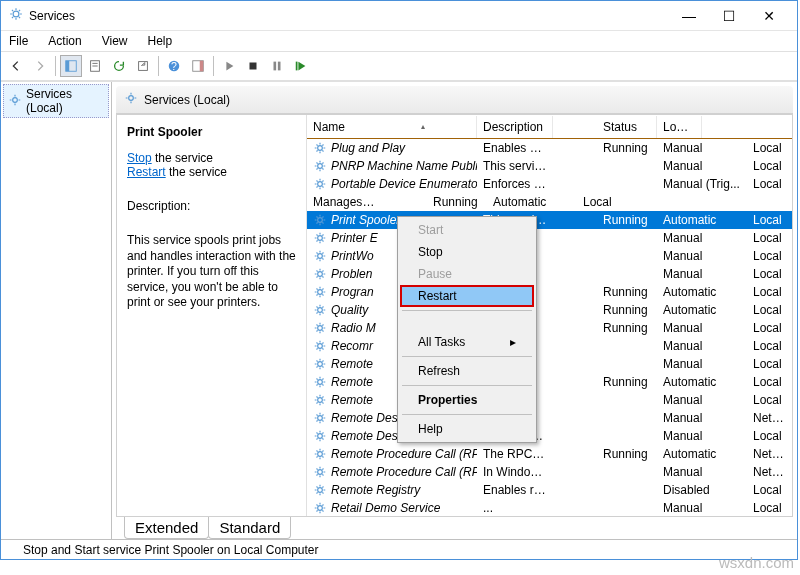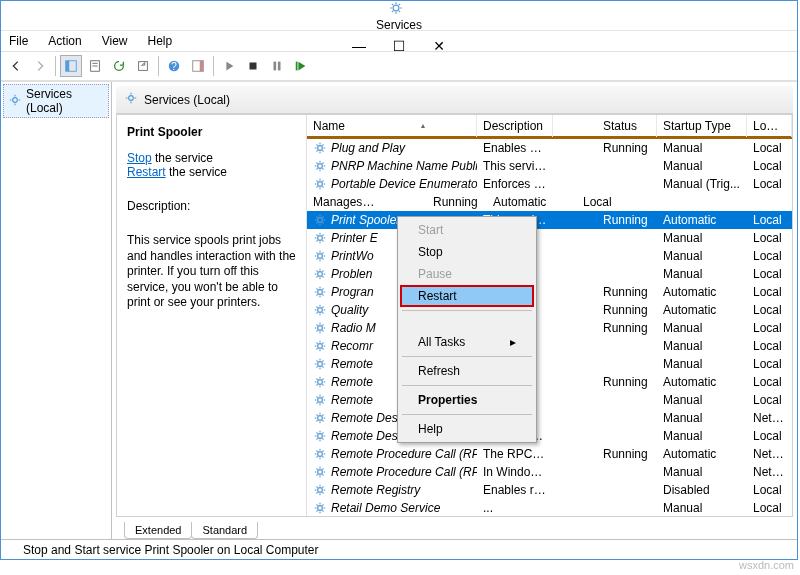--- a/index.html
+++ b/index.html
@@ -1,18 +1,18 @@
 <!DOCTYPE html>
 <html><head>
 <meta charset="utf-8">
 <style>
 * { margin: 0; padding: 0; box-sizing: border-box; font-family: "Segoe UI", Tahoma, sans-serif; font-size: 12px; }
 body { background: #fff; width: 800px; height: 575px; overflow: hidden; position: relative; }
 .window { border: 1px solid #4a90d9; width: 798px; height: 560px; display: flex; flex-direction: column; }
-.titlebar { height: 30px; display: flex; align-items: center; padding: 0 8px; background: #fff; border-bottom: 1px solid #e5e5e5; flex-direction: column; }
+.titlebar { height: 30px; display: flex; align-items: center; padding: 0 8px; background: #fff; border-bottom: 1px solid #e5e5e5; }
 .titlebar .gear { margin-right: 6px; color: #5a9bd5; }
 .title-text { flex: 1; }
 .win-controls { display: flex; }
 .win-btn { width: 40px; height: 28px; display: flex; align-items: center; justify-content: center; font-size: 14px; }
 
 .menubar { height: 20px; display: flex; align-items: center; padding: 0 4px; gap: 12px; }
 .menubar span { padding: 2px 4px; }
 
 .toolbar { height: 30px; border-top: 1px solid #e0e0e0; border-bottom: 1px solid #e0e0e0; display: flex; align-items: center; padding: 0 4px; gap: 2px; }
 .tool-btn { width: 22px; height: 22px; display: flex; align-items: center; justify-content: center; border: 1px solid transparent; }
@@ -29,52 +29,52 @@
 .right-header-bar { height: 28px; display: flex; align-items: center; padding: 0 8px; background: linear-gradient(#f8f8f8,#eaeaea); border-bottom: 1px solid #d0d0d0; border-radius: 4px 4px 0 0; margin: 4px 4px 0 4px; }
 .right-header-bar .gear { color: #5a9bd5; margin-right: 6px; }
 .detail-split { flex: 1; display: flex; min-height: 0; border: 1px solid #d0d0d0; margin: 0 4px; }
 .detail-left { width: 190px; padding: 10px; border-right: 1px solid #e0e0e0; }
 .detail-left h3 { font-weight: bold; font-size: 12px; margin-bottom: 12px; }
 .detail-left a { color: #0066cc; text-decoration: underline; }
 .detail-left .desc-label { margin-top: 20px; }
 .detail-left .desc-text { margin-top: 20px; line-height: 1.3; }
 
 .list-wrap { flex: 1; overflow: hidden; position: relative; }
-.list-header { display: flex; background: #fff; border-bottom: 3px solid #a16207; height: 24px; align-items: center; position: sticky; top: 0; }
+.list-header { display: flex; background: #fff; border-bottom: 1px solid #a16207; height: 24px; align-items: center; position: sticky; top: 0; }
 .col { padding: 4px 6px; white-space: nowrap; overflow: hidden; text-overflow: ellipsis; }
 .col-name { width: 170px; display: flex; align-items: center; gap: 4px; }
 .col-desc { width: 76px; }
 .col-status { width: 60px; margin-left: 44px; }
 .col-startup { width: 90px; }
 .col-logon { width: 45px; }
 .list-header .col { border-right: 1px solid #e8e8e8; }
 .list-header .col-name { justify-content: space-between; }
 .sort-arrow { font-size: 8px; color: #666; margin-right: 45px;}
 
 .rows { overflow-y: scroll; overflow-x: scroll; height: 380px; }
 .row { display: flex; height: 18px; align-items: center; }
 .row .gear-small { width: 14px; height: 14px; flex-shrink: 0; }
 .row.selected { background: #0078d7; color: #fff; }
 .row .col-name { display: flex; align-items: center; gap: 4px; font-style: italic; }
 
 .tabs { height: 22px; display: flex; align-items: flex-end; padding-left: 8px; margin: 0 4px; }
-.tab { padding: 2px 10px; border: 1px solid #c0c0c0; border-top: none; border-radius: 0 0 4px 4px; margin-right: -1px; background: #fff; font-size: 11px; }
+.tab { padding: 2px 10px; border: 1px solid #c0c0c0; border-top: none; border-radius: 0 0 4px 4px; margin-right: -1px; background: #fff; font-size: 15px; }
 .tab.active { background: #fff; font-weight: normal; }
 
 .statusbar { height: 20px; border-top: 1px solid #c0c0c0; display: flex; align-items: center; padding: 0 22px; font-size: 11px; }
 
 .context-menu { position: absolute; left: 397px; top: 216px; width: 140px; background: #f0f0f0; border: 1px solid #a0a0a0; box-shadow: 2px 2px 4px rgba(0,0,0,.3); padding: 2px; z-index: 100; }
 .ctx-item { padding: 4px 18px; }
 .ctx-item.disabled { color: #9e9e9e; }
 .ctx-item.highlight { background: #90c8f6; border: 2px solid #d40000; padding: 2px 16px; }
 .ctx-item.bold { font-weight: bold; }
 .ctx-item.sub { display: flex; justify-content: space-between; margin-top: 20px; }
 .ctx-sep { height: 1px; background: #c0c0c0; margin: 3px 2px; }
 
-.watermark { position: absolute; right: 6px; bottom: 4px; font-size: 11px; color: #bbb; }
+.watermark { position: absolute; right: 6px; bottom: 4px; font-size: 15px; color: #bbb; }
 
 .gear-small svg, .gear svg { width: 14px; height: 14px; }
 
 ::-webkit-scrollbar { width: 16px; height: 16px; }
 ::-webkit-scrollbar-track { background: #f0f0f0; }
 ::-webkit-scrollbar-thumb { background: #c0c0c0; border: 1px solid #a0a0a0; }
 </style>
 </head>
 <body>
 
@@ -211,21 +211,20 @@
         </div>
 
         <div class="list-wrap">
           <div class="list-header">
             <div class="col col-name">
                 <span>Name</span>
                 <span class="sort-arrow">▴</span>
               </div>
             <div class="col col-desc">Description</div>
             <div class="col col-status">Status</div>
-            <div class="col col-startup">Startup Type</div>
             <div class="col col-logon">Log O</div>
           </div>
           <div class="rows" id="rows">
               <div class="row">
                 <div class="col col-name">
                   <span class="gear-small"><svg viewBox="0 0 24 24" width="12" height="12">
                       <circle cx="12" cy="12" r="4" fill="none" stroke="#5a9bd5" stroke-width="2"></circle>
                       <path d="M12 3v3M12 18v3M3 12h3M18 12h3M6 6l2 2M16 16l2 2M6 18l2-2M16 8l2-2" stroke="#5a9bd5" stroke-width="2"></path>
                     </svg></span>
                   <span>Plug and Play</span>

